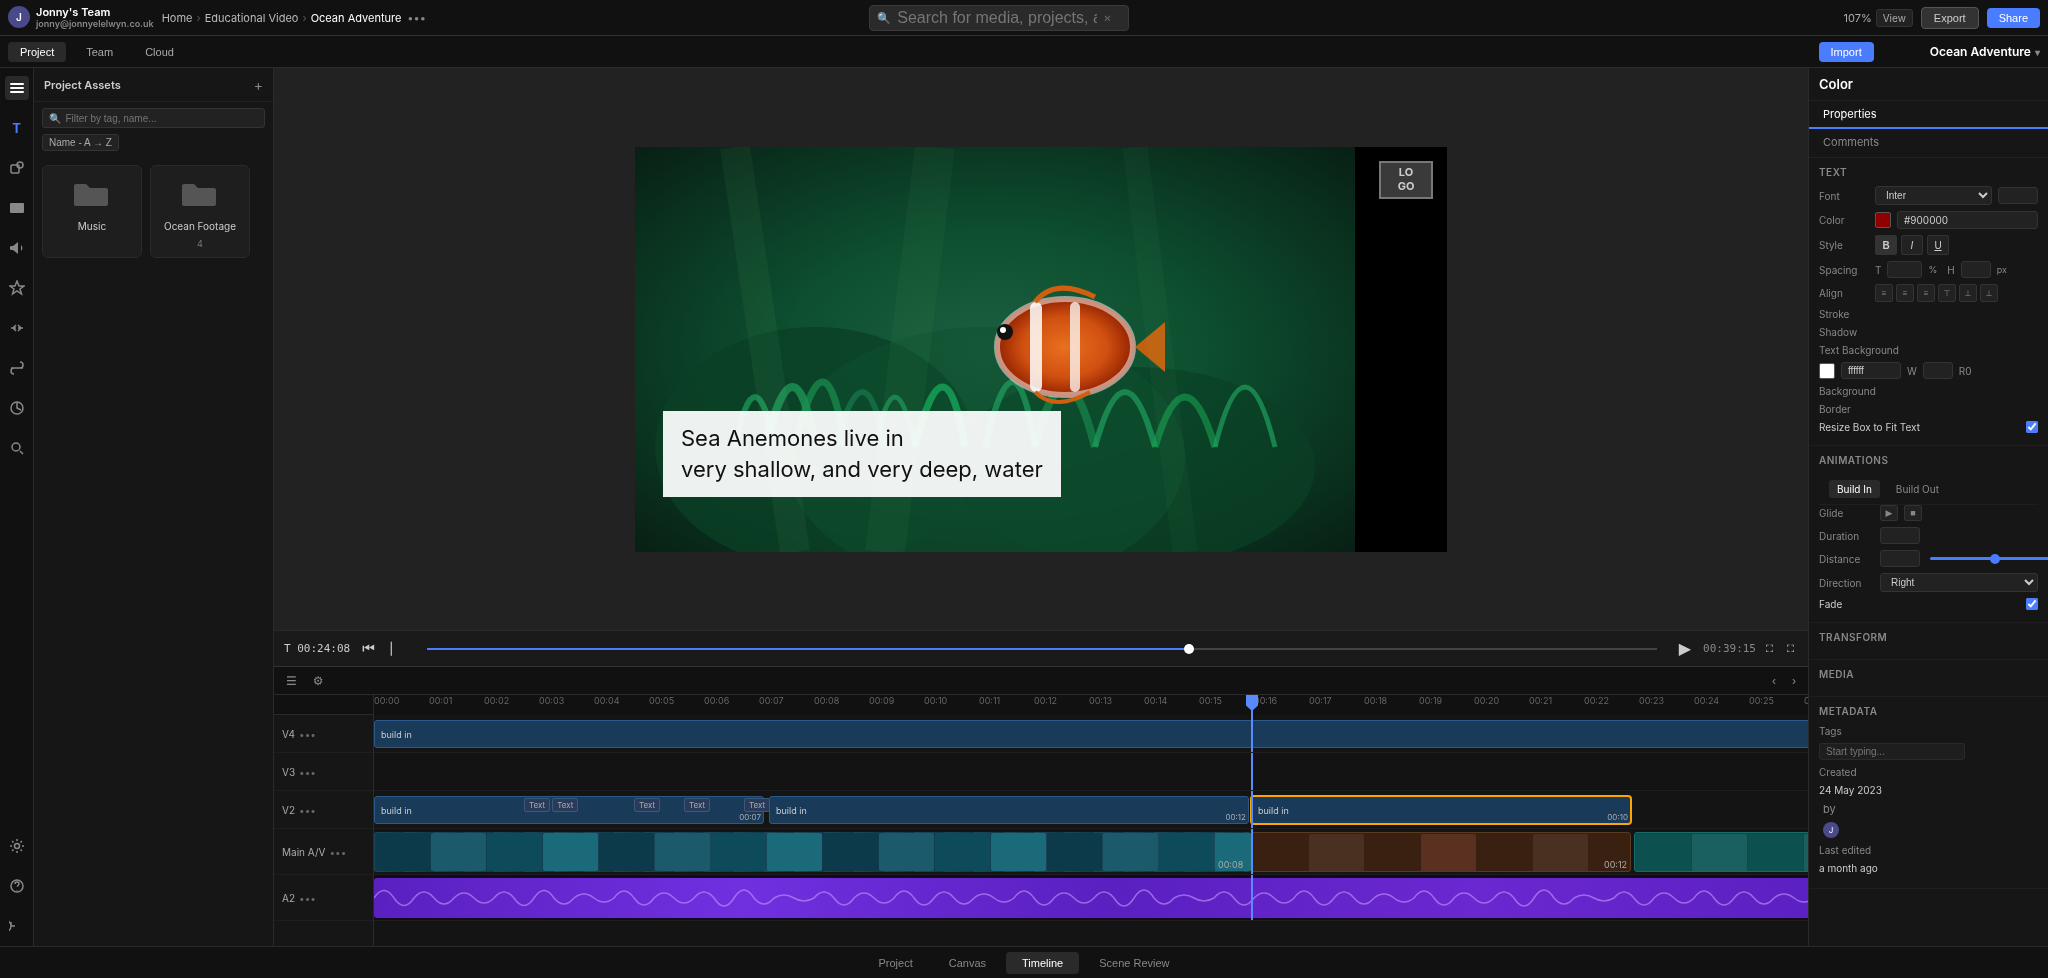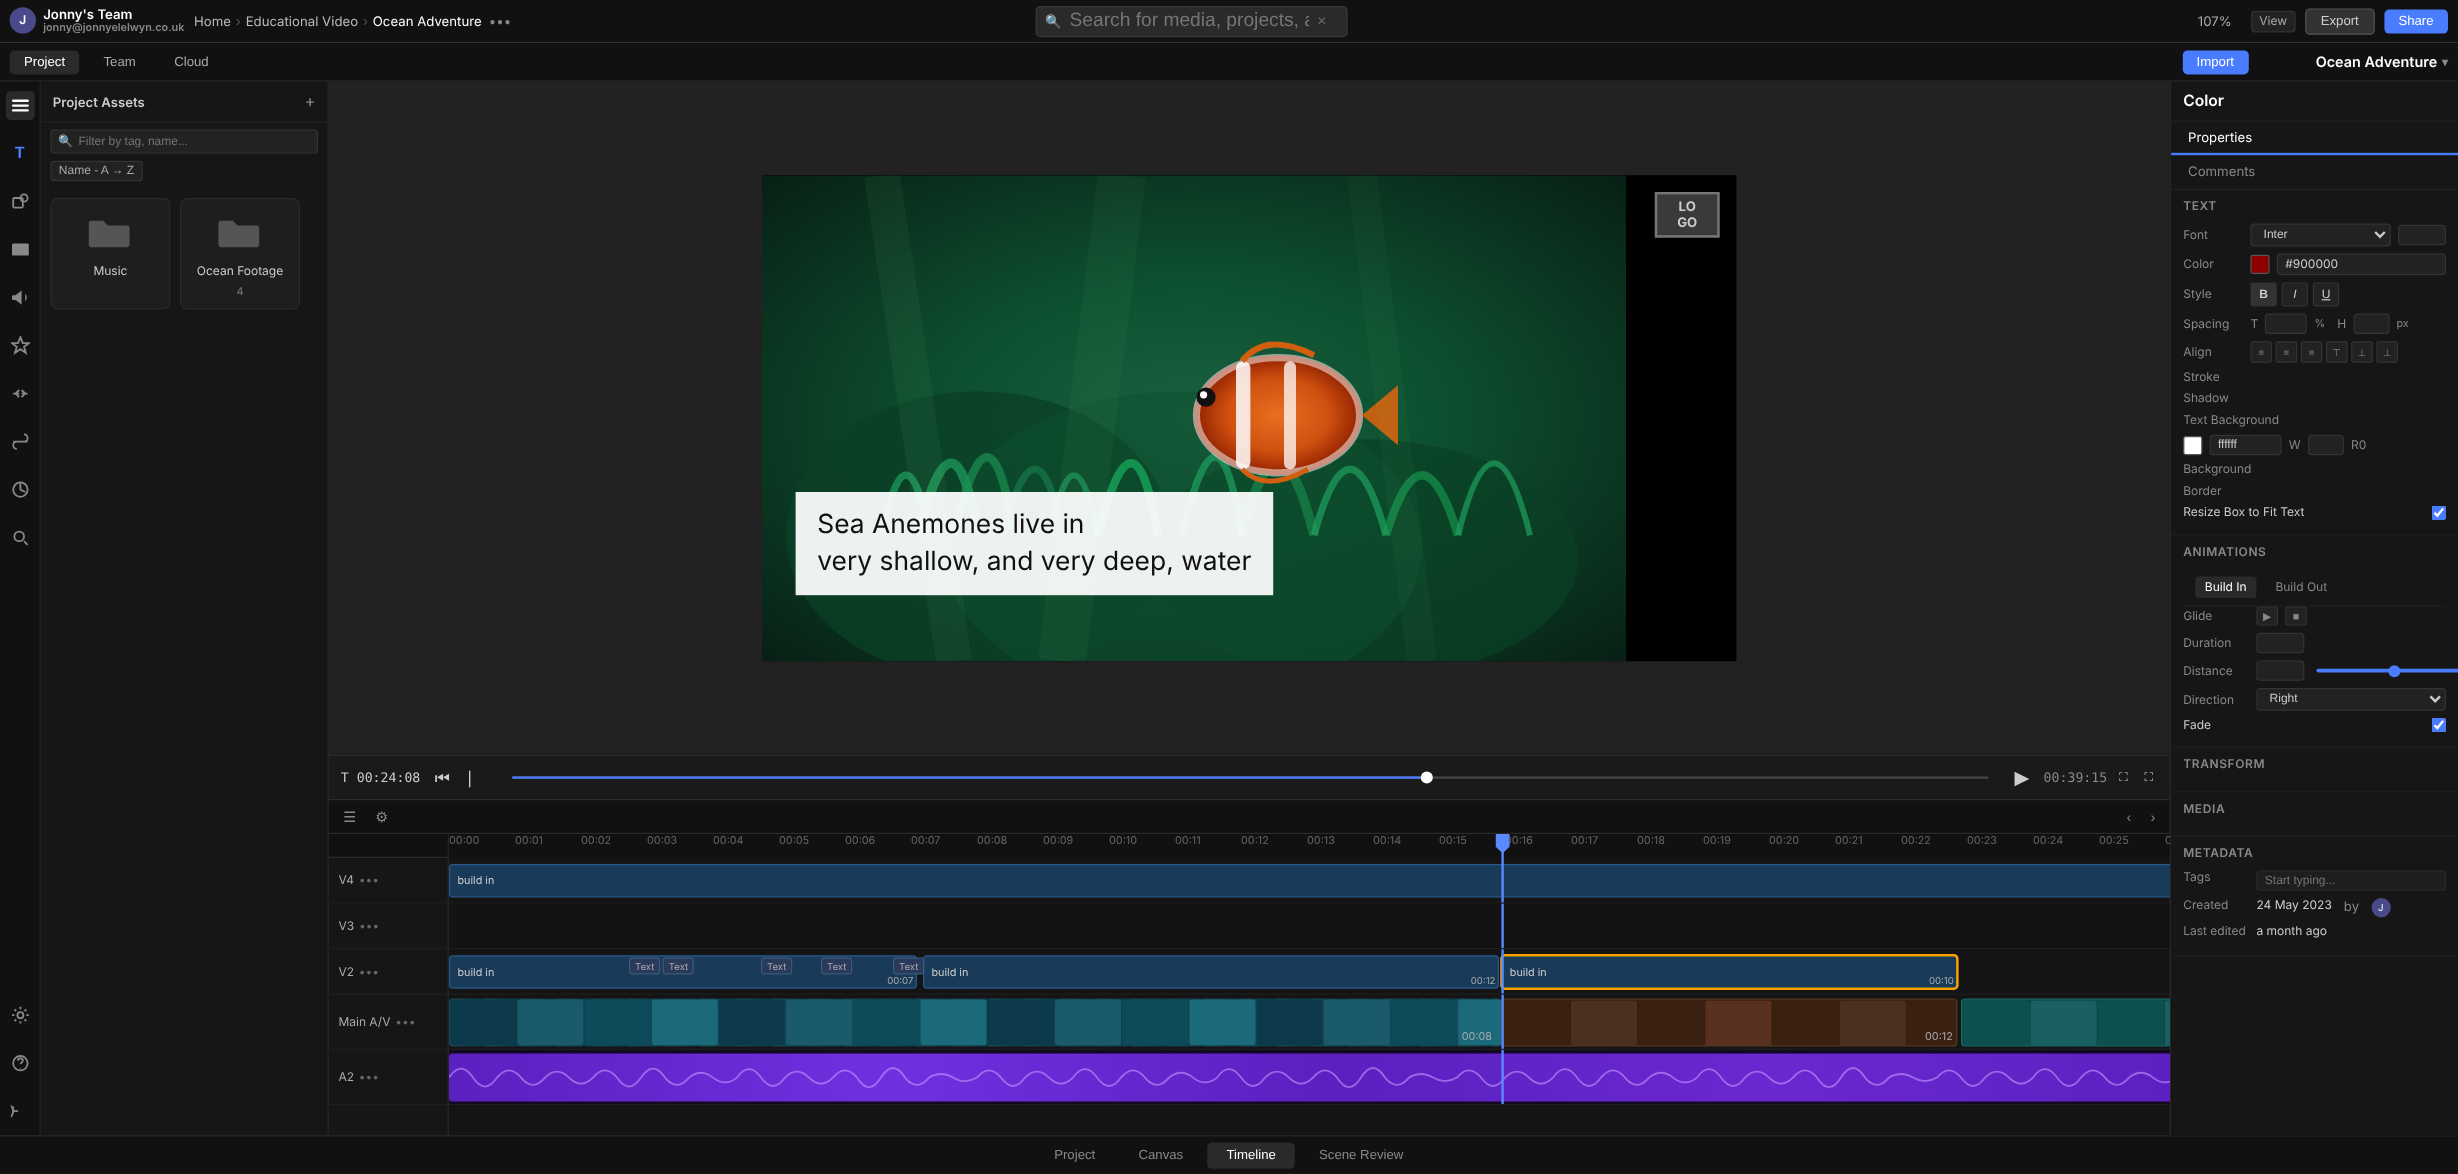--- a/index.html
+++ b/index.html
@@ -10,21 +10,21 @@
     .topbar-brand { display: flex; align-items: center; gap: 6px; color: #fff; font-size: 12px; font-weight: 600; min-width: 140px; }
     .avatar-icon { width: 22px; height: 22px; background: #4a4a8a; border-radius: 50%; display: flex; align-items: center; justify-content: center; font-size: 10px; color: #fff; }
     .breadcrumb { display: flex; align-items: center; gap: 4px; color: #999; font-size: 11px; flex: 1; }
     .breadcrumb span { color: #bbb; }
     .breadcrumb .sep { color: #555; }
     .breadcrumb .current { color: #fff; }
     .topbar-search { display: flex; align-items: center; background: #2a2a2a; border: 1px solid #3a3a3a; border-radius: 4px; padding: 3px 8px; gap: 6px; width: 260px; }
     .topbar-search input { background: transparent; border: none; outline: none; color: #ccc; font-size: 11px; width: 200px; }
     .btn-export { background: #333; color: #ccc; border: 1px solid #555; border-radius: 4px; padding: 4px 12px; cursor: pointer; font-size: 11px; }
     .btn-share { background: #4a7cff; color: #fff; border: none; border-radius: 4px; padding: 4px 12px; cursor: pointer; font-size: 11px; }
-    .zoom-info { color: #aaa; font-size: 11px; display: flex; align-items: center; gap: 16px; }
+    .zoom-info { color: #aaa; font-size: 11px; display: flex; align-items: center; gap: 4px; }
 
     
     .secondbar { height: 32px; background: #111; display: flex; align-items: center; padding: 0 8px; gap: 8px; border-bottom: 1px solid #2a2a2a; flex-shrink: 0; }
     .tab-btn { padding: 4px 12px; border-radius: 4px; cursor: pointer; font-size: 11px; color: #aaa; background: transparent; border: none; }
     .tab-btn.active { background: #2a2a2a; color: #fff; }
     .btn-import { background: #4a7cff; color: #fff; border: none; border-radius: 4px; padding: 4px 12px; cursor: pointer; font-size: 11px; margin-left: auto; }
     .project-name { color: #fff; font-size: 12px; font-weight: 600; display: flex; align-items: center; gap: 4px; }
 
     
     .main-layout { display: flex; flex: 1; overflow: hidden; }
@@ -104,21 +104,21 @@
     .prop-checkbox { width: 12px; height: 12px; accent-color: #4a7cff; }
     .build-tabs { display: flex; gap: 8px; padding: 6px 10px; border-bottom: 1px solid #1e1e1e; }
     .build-tab { font-size: 10px; color: #888; cursor: pointer; padding: 3px 8px; border-radius: 3px; }
     .build-tab.active { background: #2a2a2a; color: #fff; }
     .anim-row { display: flex; align-items: center; margin-bottom: 6px; gap: 6px; }
     .anim-label { font-size: 10px; color: #888; min-width: 55px; }
     .anim-value { font-size: 10px; color: #ccc; background: #222; border: 1px solid #333; border-radius: 3px; padding: 2px 6px; width: 40px; }
     .anim-select { font-size: 10px; color: #ccc; background: #222; border: 1px solid #333; border-radius: 3px; padding: 2px 6px; flex: 1; }
     .anim-slider { flex: 1; -webkit-appearance: none; height: 3px; background: linear-gradient(to right, #4a7cff 0%, #4a7cff 100%, #333 100%); border-radius: 2px; cursor: pointer; }
     .anim-slider::-webkit-slider-thumb { -webkit-appearance: none; width: 10px; height: 10px; background: #4a7cff; border-radius: 50%; }
-    .metadata-row { display: flex; align-items: flex-start; margin-bottom: 6px; gap: 6px; }
+    .metadata-row { display: flex; align-items: flex-start; margin-bottom: 6px; gap: 6px; flex-direction: column; }
     .meta-label { font-size: 10px; color: #888; min-width: 55px; }
     .meta-value { font-size: 10px; color: #ccc; }
     .meta-input { font-size: 10px; color: #888; background: #1e1e1e; border: 1px solid #2a2a2a; border-radius: 3px; padding: 2px 6px; flex: 1; }
     .text-bg-swatch { width: 16px; height: 16px; border-radius: 2px; border: 1px solid #555; background: #ffffff; flex-shrink: 0; }
 
     
     .bottom-tabs { height: 32px; background: #111; border-top: 1px solid #2a2a2a; display: flex; align-items: center; justify-content: center; gap: 4px; flex-shrink: 0; }
     .bottom-tab { padding: 5px 16px; border-radius: 4px; font-size: 11px; color: #888; cursor: pointer; border: none; background: transparent; }
     .bottom-tab.active { background: #2a2a2a; color: #fff; }
 

